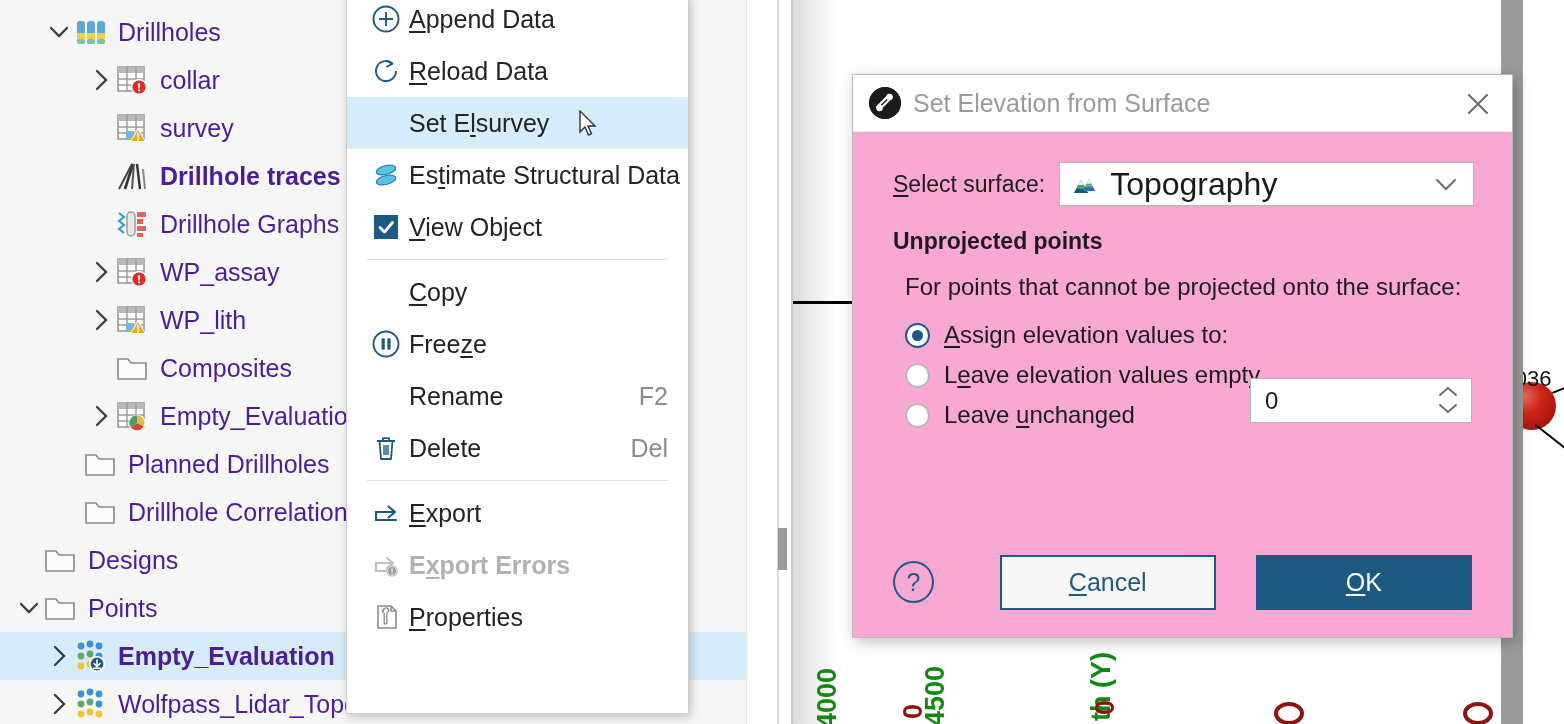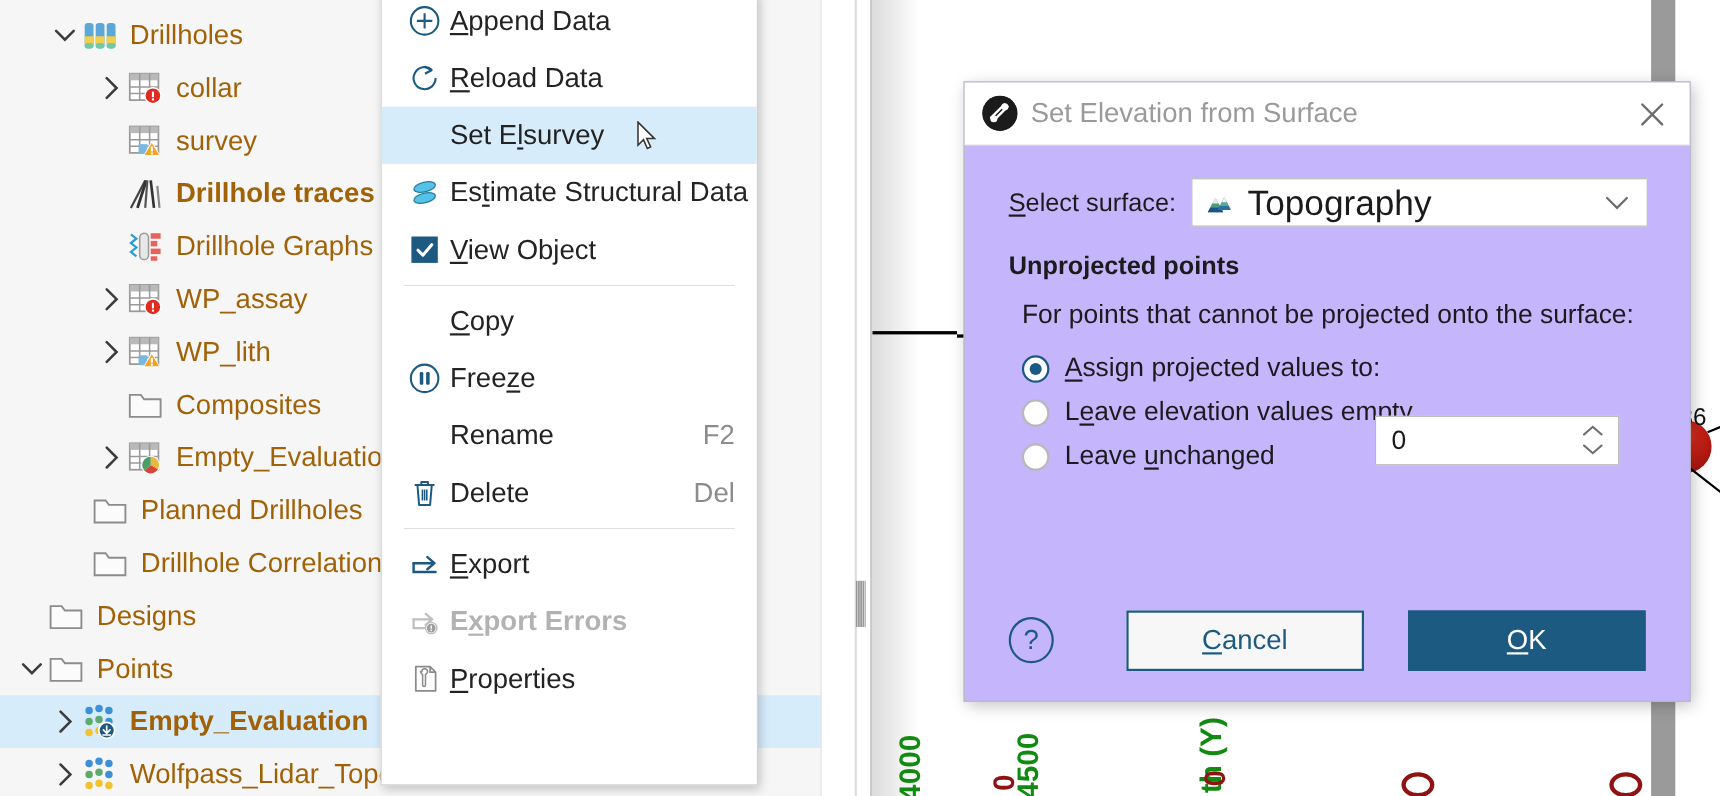--- a/index.html
+++ b/index.html
@@ -24,21 +24,21 @@
   .dh-label{position:absolute;font-family:"Liberation Sans",sans-serif;font-size:22px;color:#111;white-space:nowrap;}
   .ring0{position:absolute;width:22px;height:15px;border:4px solid #8f1313;border-radius:50%;}
 
   
   #tree{position:absolute;left:0;top:0;width:747px;height:724px;background:#f6f6f6;overflow:hidden;}
   .trow{position:absolute;left:0;width:747px;height:48px;display:flex;align-items:center;box-sizing:border-box;}
   .trow.sel{background:#d6ecfb;}
   .twist{width:30px;height:30px;flex:0 0 auto;display:flex;align-items:center;justify-content:center;}
   .twist svg{display:block;}
   .ticon{width:34px;height:34px;flex:0 0 auto;margin-right:10px;position:relative;}
-  .tlabel{font-size:25px;color:#a16207;white-space:nowrap;line-height:1;}
+  .tlabel{font-size:25px;color:#4c1d95;white-space:nowrap;line-height:1;}
   .tlabel.bold{font-weight:bold;}
   
   #tree-scroll-track{position:absolute;left:747px;top:0;width:32px;height:724px;background:#ffffff;}
   #tree-scroll-thumb{position:absolute;left:754px;top:0;width:22px;height:724px;background:#9a9a9a;}
   #panel-edge{position:absolute;left:746px;top:0;width:2px;height:724px;background:#e3e3e3;}
   #splitter{position:absolute;left:777px;top:0;width:12px;height:724px;background:#ffffff;border-left:2px solid #dcdcdc;border-right:2px solid #c9c9c9;}
   #splitter-grip{position:absolute;left:778px;top:528px;width:9px;height:42px;
      background-image:
        linear-gradient(90deg,#8a8a8a 2px,transparent 2px),
        linear-gradient(90deg,#8a8a8a 2px,transparent 2px);
@@ -53,21 +53,21 @@
   .micon{width:46px;flex:0 0 auto;display:flex;align-items:center;justify-content:center;}
   .micon svg{display:block;}
   .mlabel{font-size:25px;color:#232323;white-space:nowrap;line-height:1;}
   .mlabel.dis{color:#b2b2b2;font-weight:bold;}
   .mshort{position:absolute;right:20px;font-size:25px;color:#8c8c8c;}
   .msep{height:1px;background:#e0e0e0;margin:6px 20px;}
   .u{text-decoration:underline;text-underline-offset:3px;}
   #cursor{position:absolute;left:578px;top:110px;width:20px;height:28px;pointer-events:none;}
 
   
-  #dialog{position:absolute;left:876px;top:74px;width:661px;height:564px;background:#c4b5fd;
+  #dialog{position:absolute;left:852px;top:74px;width:661px;height:564px;background:#f9a8d4;
      border:1px solid #b9b9b9;box-sizing:border-box;box-shadow:3px 4px 14px rgba(0,0,0,.25);}
   #dlg-title{height:57px;background:#ffffff;display:flex;align-items:center;padding-left:16px;box-sizing:border-box;position:relative;border-bottom:1px solid #eeeeee;}
   #dlg-appicon{width:32px;height:32px;border-radius:50%;background:#3b3b3b;position:relative;flex:0 0 auto;margin-right:12px;overflow:hidden;}
   #dlg-title-text{font-size:25px;color:#9a9a9a;white-space:nowrap;}
   #dlg-close{position:absolute;right:18px;top:13px;width:32px;height:32px;}
   #dlg-body{padding:30px 38px 0 40px;box-sizing:border-box;}
   .sec-head{font-size:23px;font-weight:bold;color:#1b1b1b;margin:0 0 18px 0;white-space:nowrap;}
   .row-surface{display:flex;align-items:center;margin-bottom:22px;}
   .lbl-surface{font-size:23px;color:#1b1b1b;margin-right:14px;white-space:nowrap;}
   #surface-select{flex:1 0 auto;width:388px;height:44px;background:#fff;border:1px solid #b6b6b6;
@@ -480,21 +480,21 @@
           <path d="M4,5 L13,14 L22,5" stroke="#6d6d6d" stroke-width="2" fill="none" stroke-linecap="round"></path>
         </svg>
       </div>
     </div>
 
     <div class="sec-head">Unprojected points</div>
     <div class="hint">For points that cannot be projected onto the surface:</div>
 
     <div class="radio-row">
       <div class="radio on"></div>
-      <div class="rlabel"><span></span><span class="u">A</span><span>ssign projected values to:</span></div>
+      <div class="rlabel"><span></span><span class="u">A</span><span>ssign elevation values to:</span></div>
     </div>
     <div class="radio-row">
       <div class="radio"></div>
       <div class="rlabel"><span>L</span><span class="u">e</span><span>ave elevation values empty</span></div>
     </div>
     <div class="radio-row">
       <div class="radio"></div>
       <div class="rlabel"><span>Leave </span><span class="u">u</span><span>nchanged</span></div>
     </div>
   </div>

